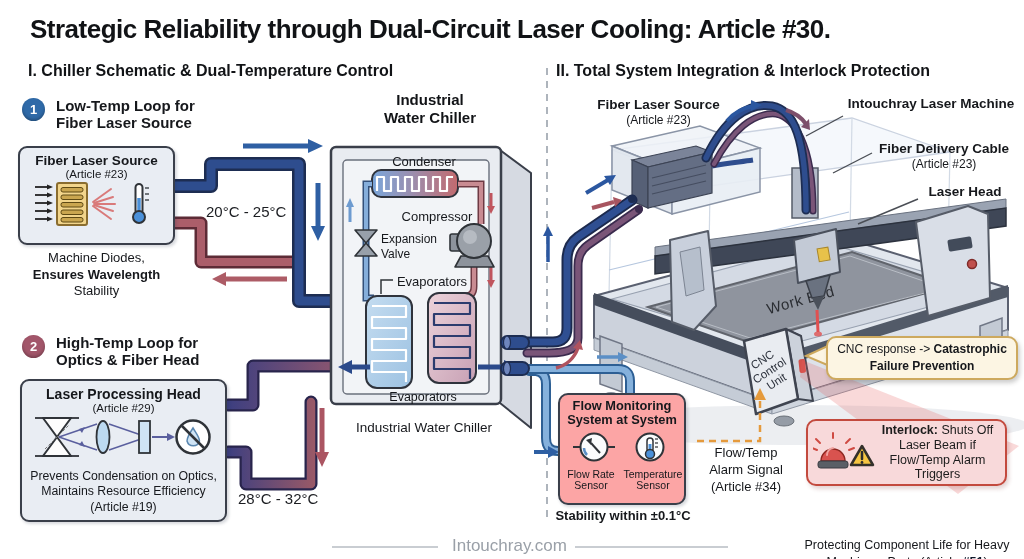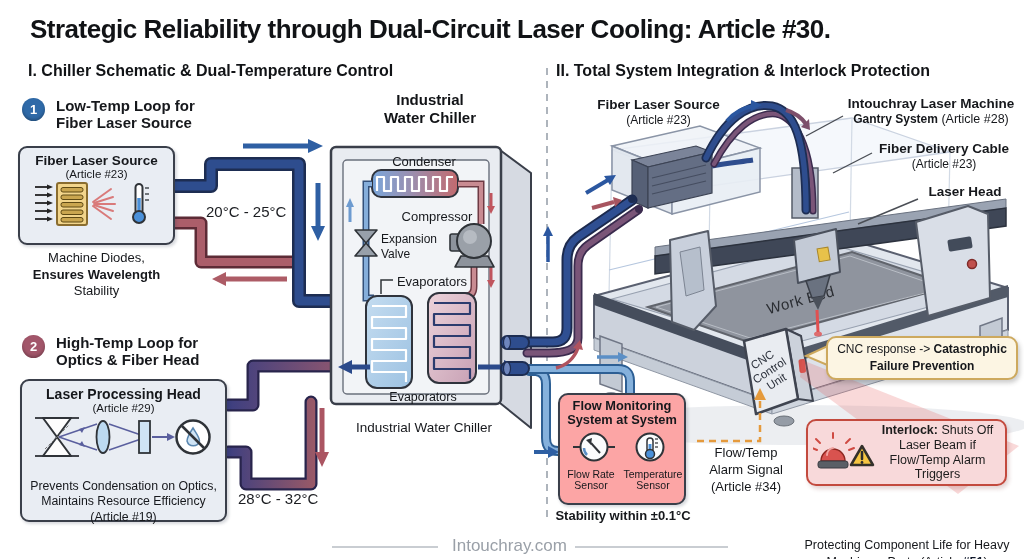--- a/index.html
+++ b/index.html
@@ -11,21 +11,21 @@
   .sec-h{font-size:16px;font-weight:bold;white-space:nowrap;color:#111316;}
   .badge{width:23px;height:23px;border-radius:50%;color:#fff;font-size:13px;font-weight:bold;
          display:flex;align-items:center;justify-content:center;box-shadow:inset 0 -2px 3px rgba(0,0,0,.25);}
   .loop-title{font-size:15px;font-weight:bold;line-height:1.14;white-space:nowrap;}
   .cbox{border:2.5px solid #3a3f4a;border-radius:9px;background:#e9edf3;text-align:center;
         box-shadow:1.5px 2px 3px rgba(40,50,70,.18);box-sizing:border-box;}
   .bt{font-size:13.5px;font-weight:bold;margin-top:5px;}
   .bt2{font-size:14px;font-weight:bold;margin-top:5px;}
   .bs{font-size:11.5px;}
   .cap{font-size:13px;text-align:center;line-height:1.28;}
-  .cap2{font-size:12.3px;text-align:center;line-height:1.26;margin-top:14px;}
+  .cap2{font-size:12.3px;text-align:center;line-height:1.26;margin-top:4px;}
   .temp{font-size:15px;white-space:nowrap;color:#1b1d21;}
   .lbl{text-align:center;line-height:1.2;}
   .lbl .b{font-weight:bold;font-size:13.5px;display:block;}
   .lbl .s{font-size:12px;display:block;}
   .lbl .inline-s{font-size:12.5px;font-weight:normal;}
   .fm-title{font-size:12.8px;font-weight:bold;line-height:1.12;margin-top:4px;}
   .fm-sens{display:flex;font-size:10.5px;line-height:1.08;text-align:center;}
   .fm-sens div{flex:1;}
   .stab{font-size:13px;font-weight:bold;text-align:center;white-space:nowrap;}
   .alarm{font-size:13px;line-height:1.3;text-align:center;}
@@ -401,21 +401,20 @@
   </div>
 </div>
 <div class="ov temp" style="left:238px;top:490px;">28°C - 32°C</div>
 
 <div class="ov lbl" style="left:596px;top:97px;width:125px;">
   <span class="b">Fiber Laser Source</span>
   <span class="s">(Article #23)</span>
 </div>
 <div class="ov lbl" style="left:845px;top:96px;width:172px;">
   <span class="b">Intouchray Laser Machine</span>
-  <span class="s"><b>Gantry System</b><span class="inline-s"> (Article #28)</span></span>
 </div>
 <div class="ov lbl" style="left:874px;top:141px;width:140px;">
   <span class="b">Fiber Delivery Cable</span>
   <span class="s">(Article #23)</span>
 </div>
 <div class="ov lbl" style="left:920px;top:184px;width:90px;">
   <span class="b">Laser Head</span>
 </div>
 
 <div class="ov cbox" style="left:558px;top:393px;width:128px;height:112px;background:#fca5a5;border-radius:10px;">

